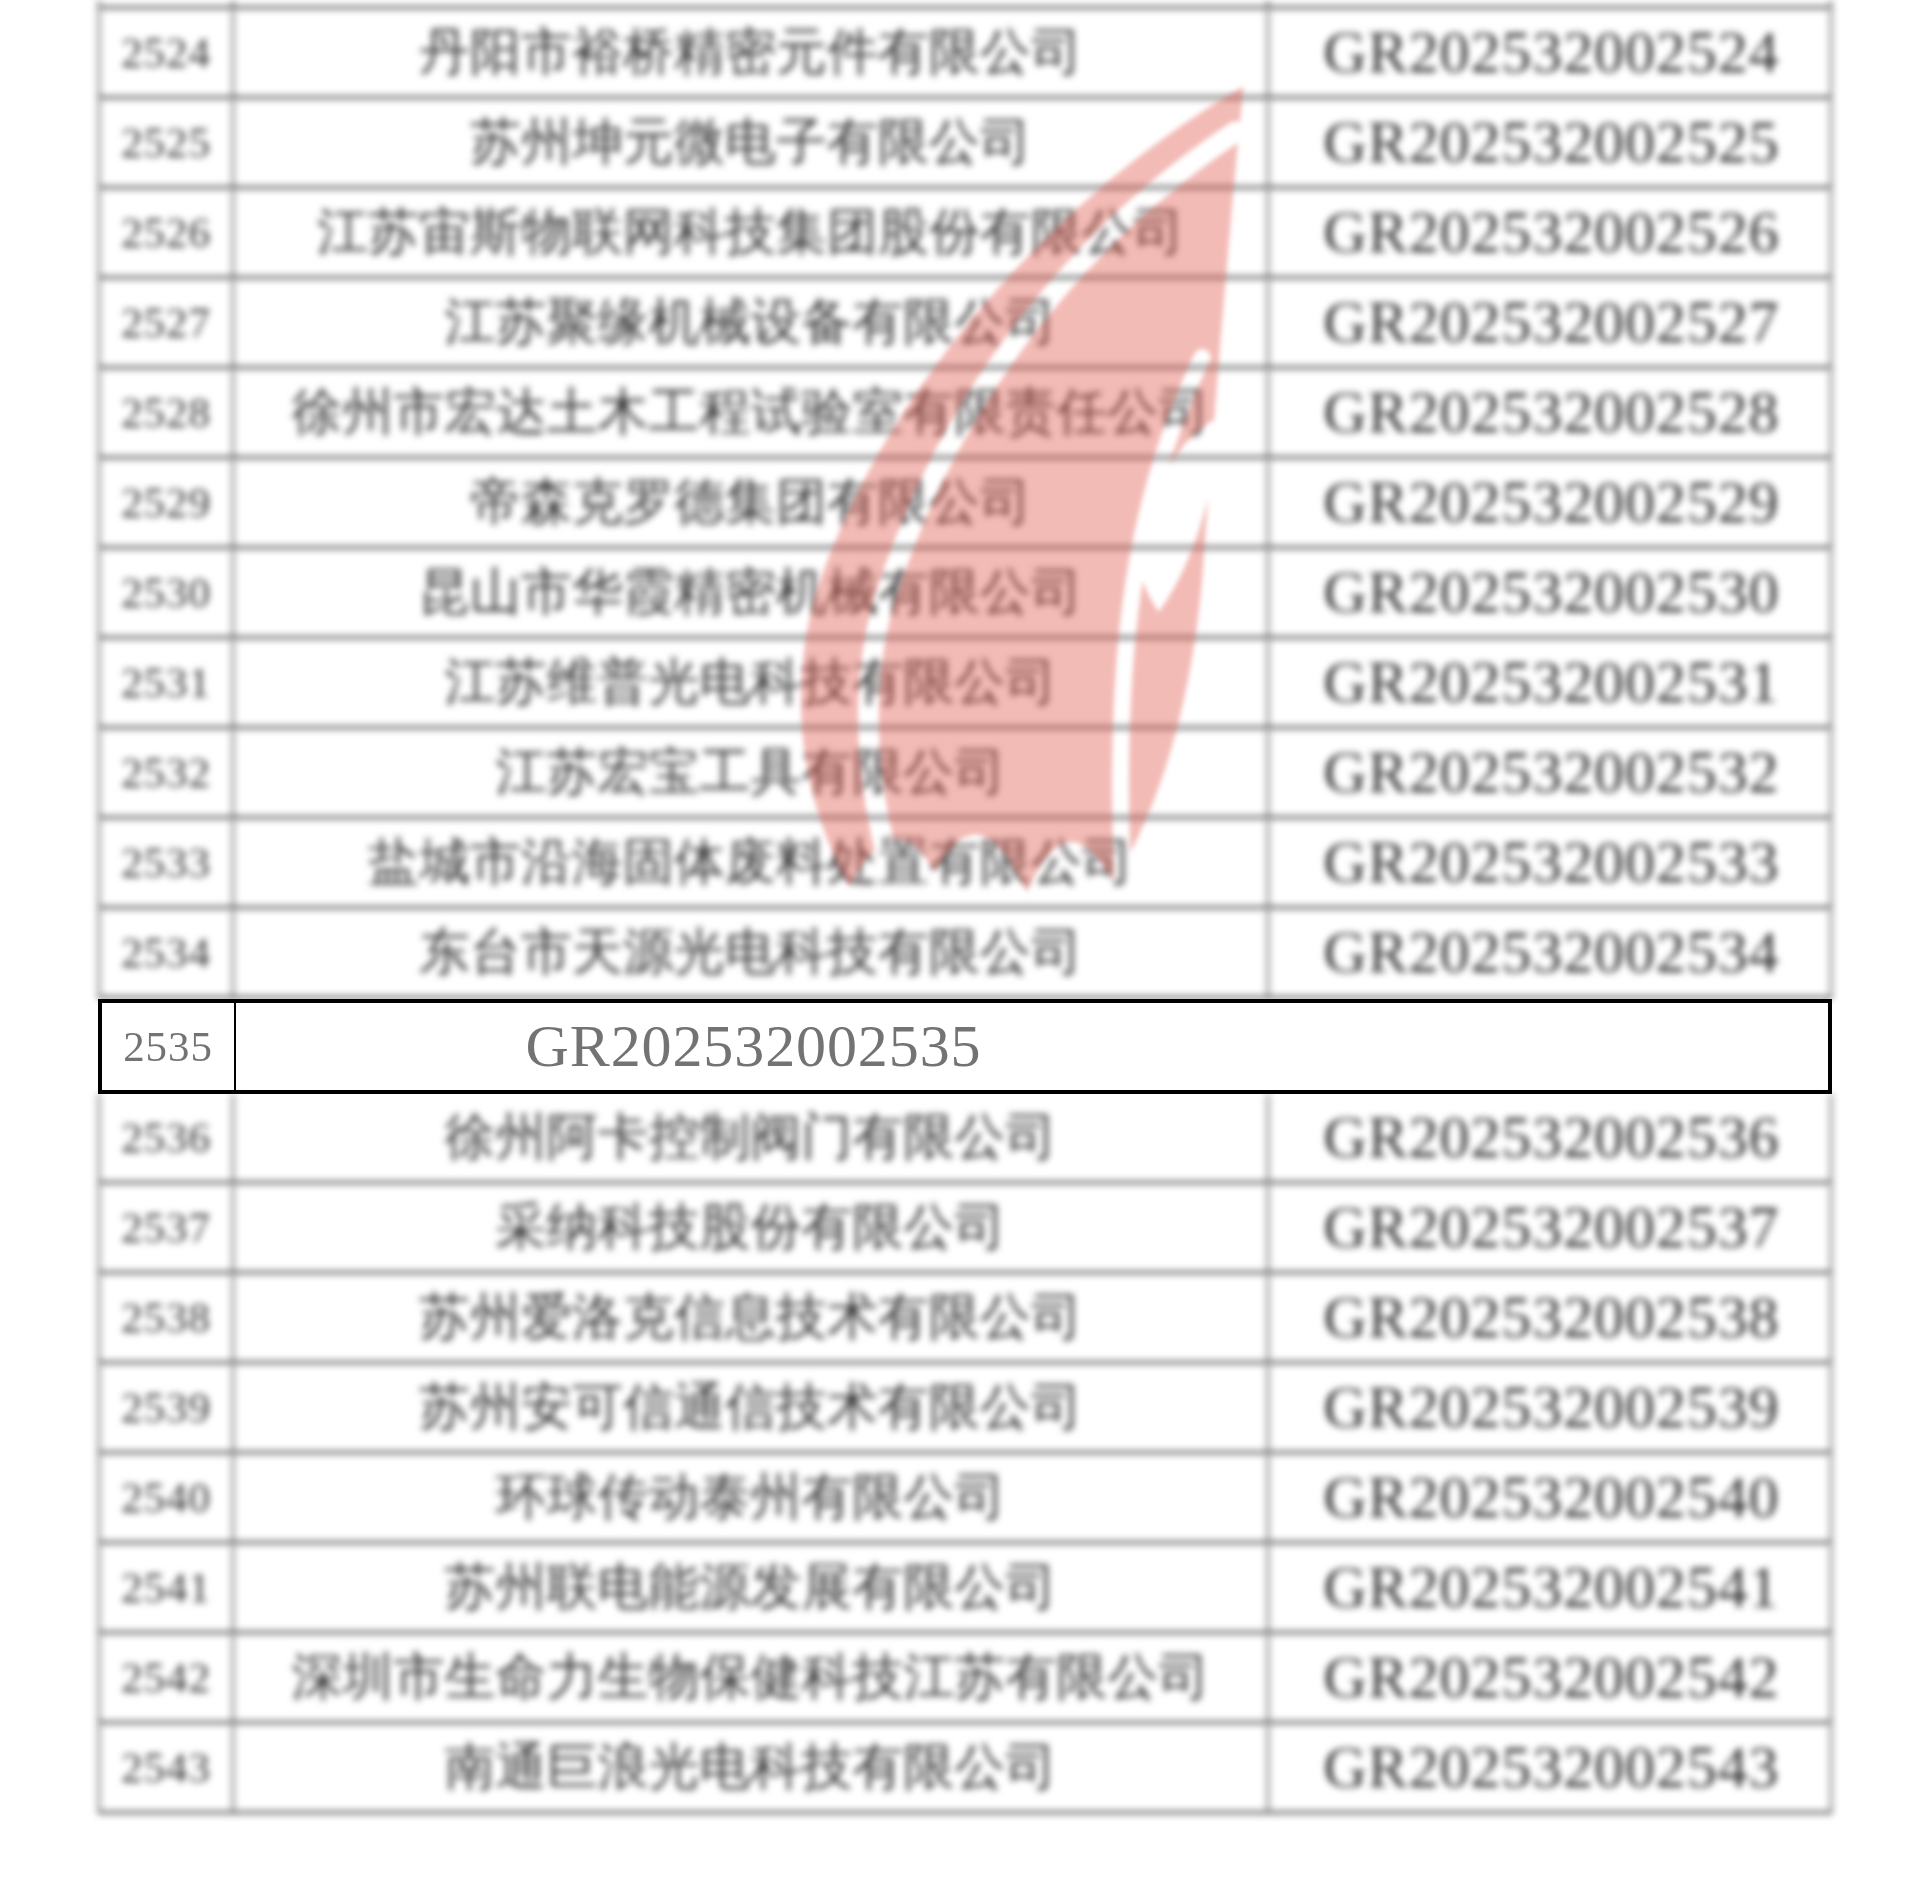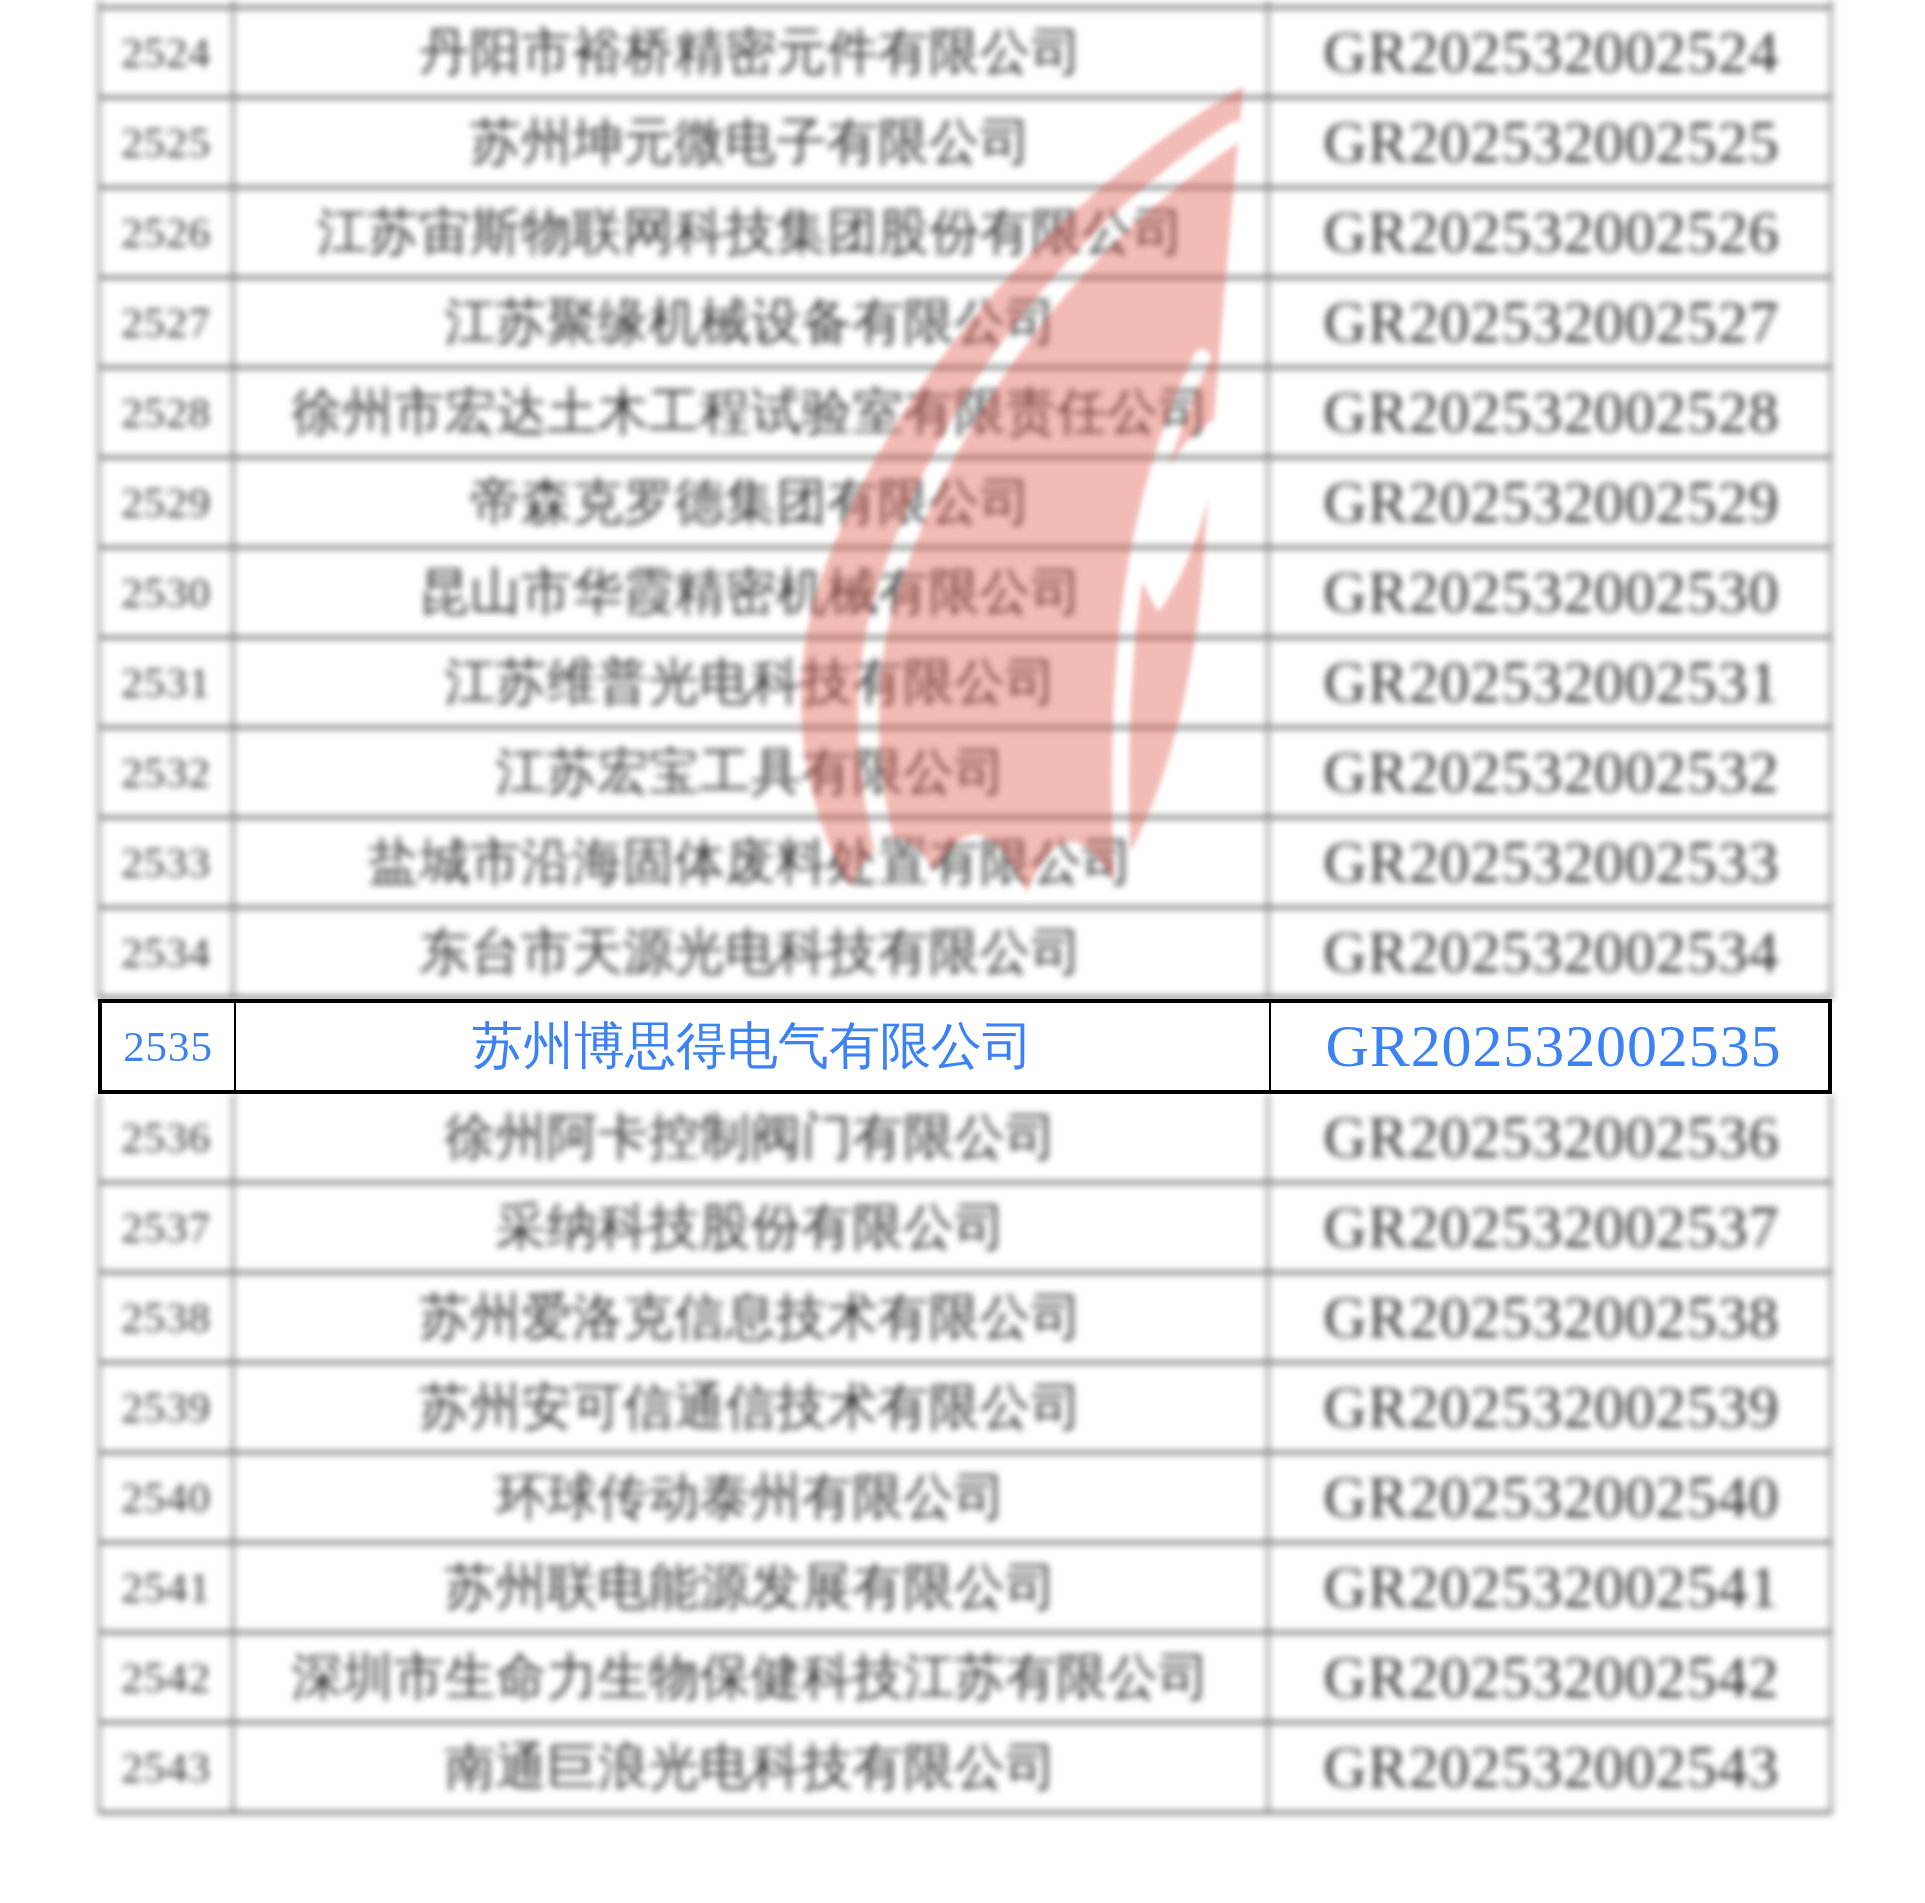--- a/index.html
+++ b/index.html
@@ -21,21 +21,21 @@
     grid-template-columns:134px 1035px 565px;
     box-sizing:border-box;
     flex:1 1 auto;
     border-left:2.8px solid #4a4a4a;
     border-right:2.8px solid #4a4a4a;
     border-bottom:3.8px solid #4a4a4a;
   }
   .row.stub{flex:0 0 8.5px;}
   .row.blurred{filter:blur(3.8px);color:#333;}
   .row.sharp{
-    filter:none;color:#3b82f6;
+    filter:none;color:#737373;
     border:4.7px solid #000;
     z-index:5;
     background:#fff;
   }
   .cell{
     display:flex;align-items:center;justify-content:center;
     box-sizing:border-box;
     overflow:hidden;white-space:nowrap;
   }
   .c0,.c1{border-right:2.8px solid #4a4a4a;}
@@ -114,21 +114,20 @@
         <div class="cell c1">盐城市沿海固体废料处置有限公司</div>
         <div class="cell c2">GR202532002533</div>
       </div>
       <div class="row blurred">
         <div class="cell c0">2534</div>
         <div class="cell c1">东台市天源光电科技有限公司</div>
         <div class="cell c2">GR202532002534</div>
       </div>
       <div class="row sharp">
         <div class="cell c0">2535</div>
-        <div class="cell c1">苏州博思得电气有限公司</div>
         <div class="cell c2">GR202532002535</div>
       </div>
       <div class="row blurred">
         <div class="cell c0">2536</div>
         <div class="cell c1">徐州阿卡控制阀门有限公司</div>
         <div class="cell c2">GR202532002536</div>
       </div>
       <div class="row blurred">
         <div class="cell c0">2537</div>
         <div class="cell c1">采纳科技股份有限公司</div>

